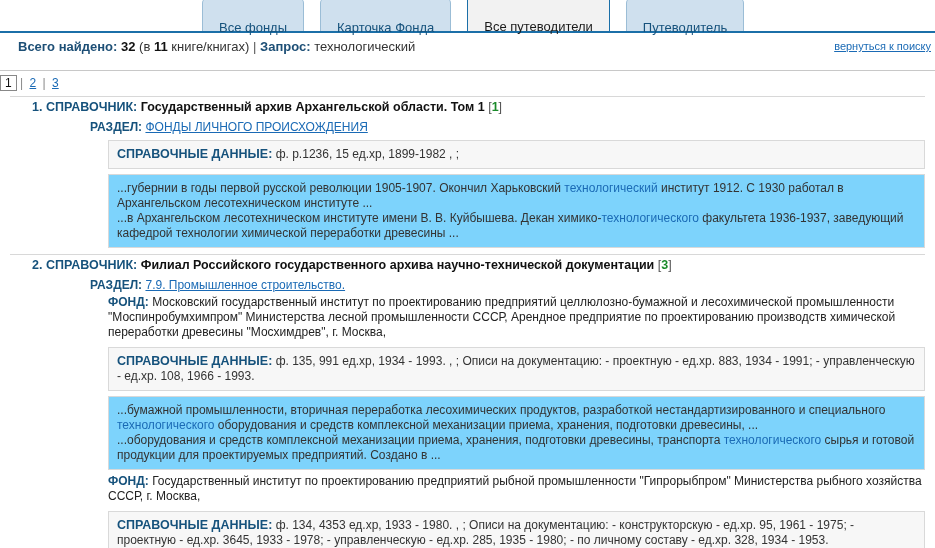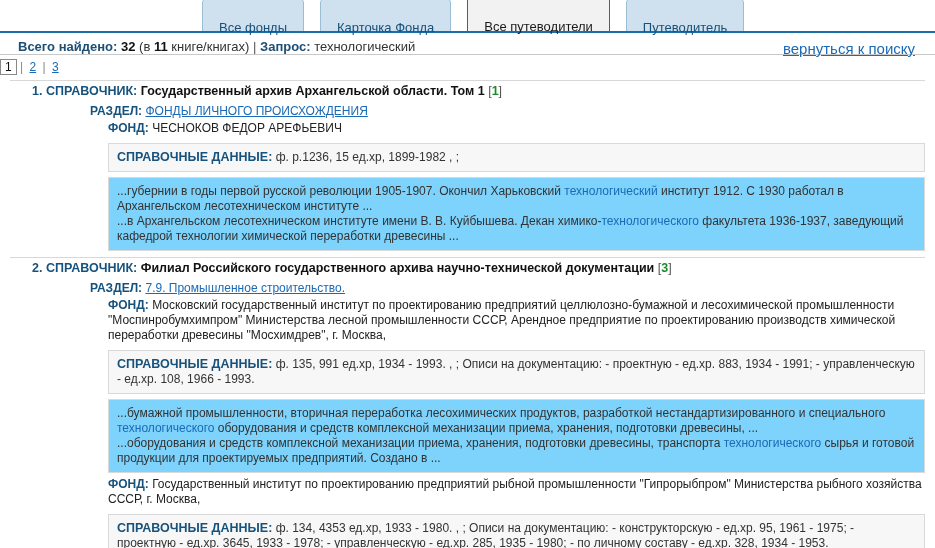--- a/index.html
+++ b/index.html
@@ -53,34 +53,34 @@
     font-weight: normal;
   }
 
   
   .summary {
     position: relative;
     padding: 6px 10px 4px 18px;
     font-size: 13px;
     color: #1d4f76;
     border-bottom: 1px solid #c8c8c8;
-    height: 22px;
+    height: 38px;
     box-sizing: border-box;
   }
   .summary .lbl { font-weight: bold; color: #1d4f76; }
   .summary .val { font-weight: bold; color: #111111; }
   .summary .plain { color: #333333; font-weight: normal; }
   .summary .sep { color: #555; }
   .back-link {
     position: absolute;
-    right: 20px;
+    right: 4px;
     top: 7px;
     color: #1a6ab5;
     text-decoration: underline;
-    font-size: 15px;
+    font-size: 11px;
     cursor: pointer;
   }
 
   
   .pager {
     text-align: left;
     padding: 5px 0 6px 0;
     font-size: 12px;
     color: #1a6ab5;
   }
@@ -178,24 +178,20 @@
         <span class="num">1.</span>
         <span class="kw">СПРАВОЧНИК:</span>
         <span class="title">Государственный архив Архангельской области. Том 1</span>
         <span class="cnt"><span>[</span><a>1</a><span>]</span></span>
       </div>
       <div class="indent">
         <div class="razdel">
           <span class="kw">РАЗДЕЛ:</span>
           <span class="v">ФОНДЫ ЛИЧНОГО ПРОИСХОЖДЕНИЯ</span>
         </div>
-        <div class="fond">
-          <span class="kw">ФОНД:</span>
-          <span class="v">ЧЕСНОКОВ ФЕДОР АРЕФЬЕВИЧ</span>
-        </div>
         <div class="card">
           <span class="kw">СПРАВОЧНЫЕ ДАННЫЕ:</span>
           <span>ф. р.1236, 15 ед.хр, 1899-1982 , ;</span>
         </div>
         <div class="card plain">
           <span class="snip">
             <span>...губернии в годы первой русской революции 1905-1907. Окончил Харьковский </span><span class="hl">технологический</span><span> институт 1912. С 1930 работал в Архангельском лесотехническом институте ...</span>
           </span>
           <span class="snip">
             <span>...в Архангельском лесотехническом институте имени В. В. Куйбышева. Декан химико-</span><span class="hl">технологического</span><span> факультета 1936-1937, заведующий кафедрой технологии химической переработки древесины ...</span>

